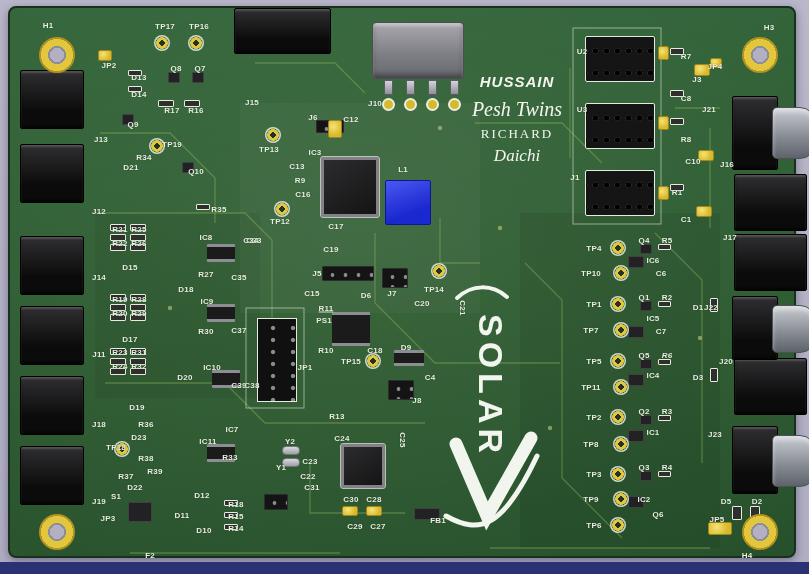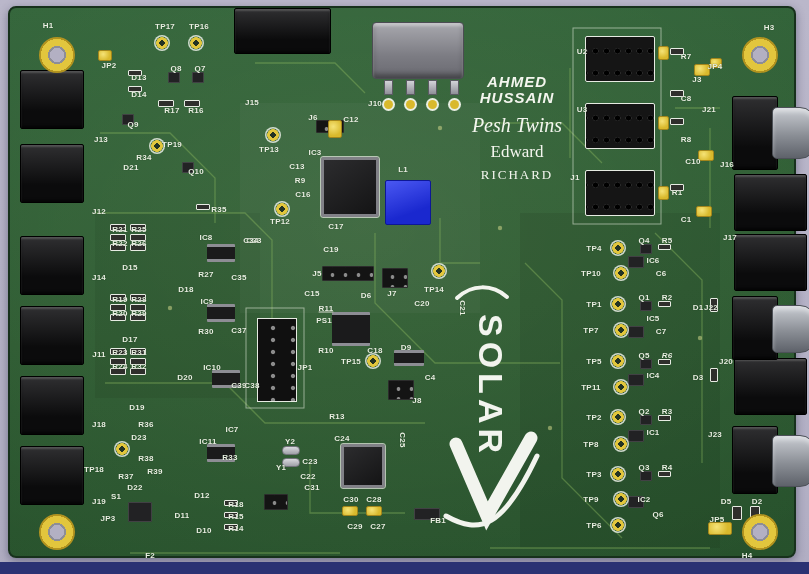--- a/index.html
+++ b/index.html
@@ -288,21 +288,21 @@
         <div class="label" style="left: 129px; top: 358px;">R32</div>
         <div class="label" style="left: 89px; top: 346px;">J11</div>
         <div class="label" style="left: 202px; top: 359px; text-align: center;">IC10</div>
         <div class="label" style="left: 175px; top: 369px;">D20</div>
         <div class="label" style="left: 229px; top: 377px;">C39</div>
         <div class="label" style="left: 242px; top: 377px;">C38</div>
         <div class="label" style="left: 127px; top: 399px;">D19</div>
         <div class="label" style="left: 89px; top: 416px;">J18</div>
         <div class="label" style="left: 136px; top: 416px;">R36</div>
         <div class="label" style="left: 222px; top: 421px;">IC7</div>
-        <div class="label" style="left: 84px; top: 439px; margin-top: 22px;">TP18</div>
+        <div class="label" style="left: 106px; top: 439px;">TP18</div>
         <div class="label" style="left: 129px; top: 429px;">D23</div>
         <div class="label" style="left: 198px; top: 433px;">IC11</div>
         <div class="label" style="left: 136px; top: 450px;">R38</div>
         <div class="label" style="left: 220px; top: 449px;">R33</div>
         <div class="label" style="left: 116px; top: 468px;">R37</div>
         <div class="label" style="left: 145px; top: 463px;">R39</div>
         <div class="label" style="left: 125px; top: 479px;">D22</div>
         <div class="label" style="left: 106px; top: 488px;">S1</div>
         <div class="label" style="left: 89px; top: 493px;">J19</div>
         <div class="label" style="left: 98px; top: 510px;">JP3</div>
@@ -404,25 +404,24 @@
         <div class="label" style="left: 584px; top: 517px;">TP6</div>
         <div class="label" style="left: 648px; top: 506px;">Q6</div>
         <div class="label" style="left: 688px; top: 299px;">D1</div>
         <div class="label" style="left: 688px; top: 369px;">D3</div>
         <div class="label" style="left: 716px; top: 493px;">D5</div>
         <div class="label" style="left: 747px; top: 493px;">D2</div>
         <div class="label" style="left: 707px; top: 511px;">JP5</div>
       </div>
 
     <div class="titleblock">
-      <div class="tb-1">AHMED</div>
       <div class="tb-2">HUSSAIN</div>
       <div class="tb-script">Pesh Twins</div>
-      <div class="tb-serif">Edward</div>
       <div class="tb-caps">RICHARD</div>
+      <div class="tb-script2">Daichi</div>
     </div>
 
     <div class="solar">SOLAR</div>
 
     <svg class="logo-swoosh" width="788" height="552">
       <g fill="none" stroke="#f2f4ee" stroke-linecap="round">
         <path d="M447,290 C462,276 482,276 497,289" stroke-width="4"></path>
         <path d="M446,436 L477,508 L521,430" stroke-width="13"></path>
         <path d="M436,508 C470,527 493,520 527,448" stroke-width="5"></path>
       </g>

